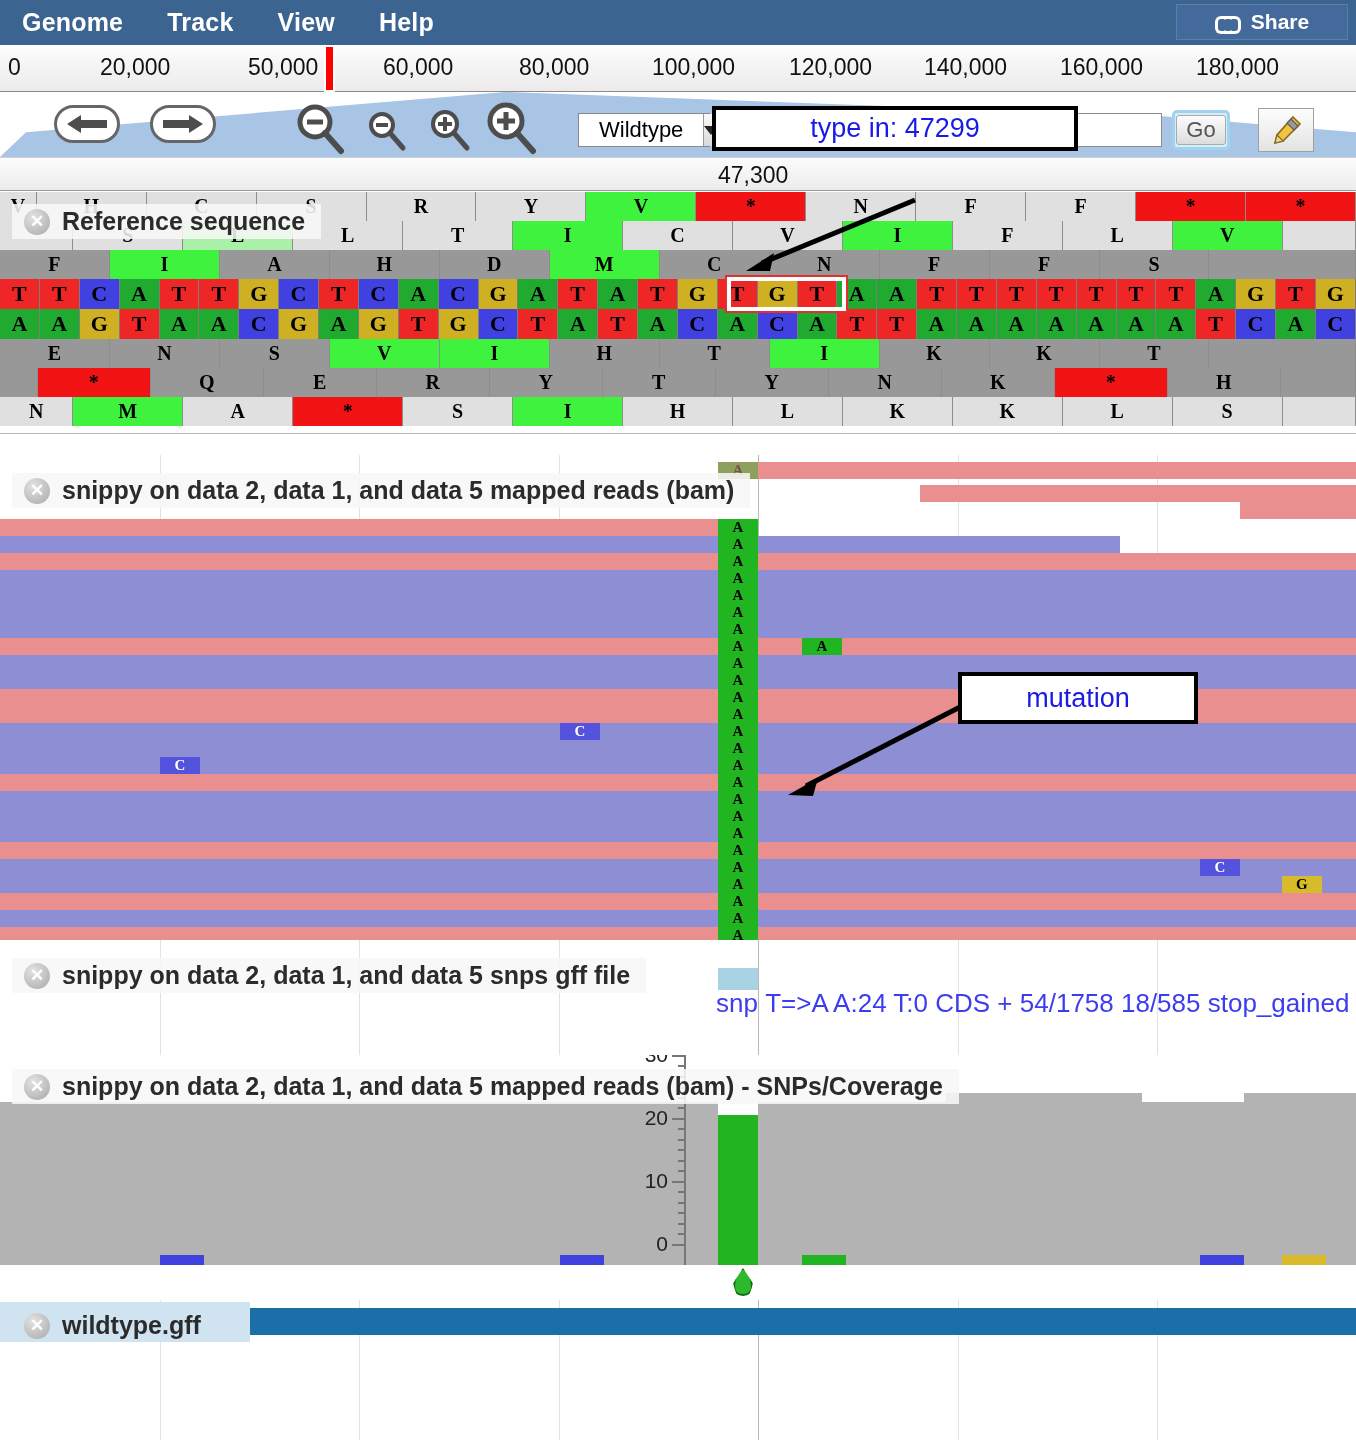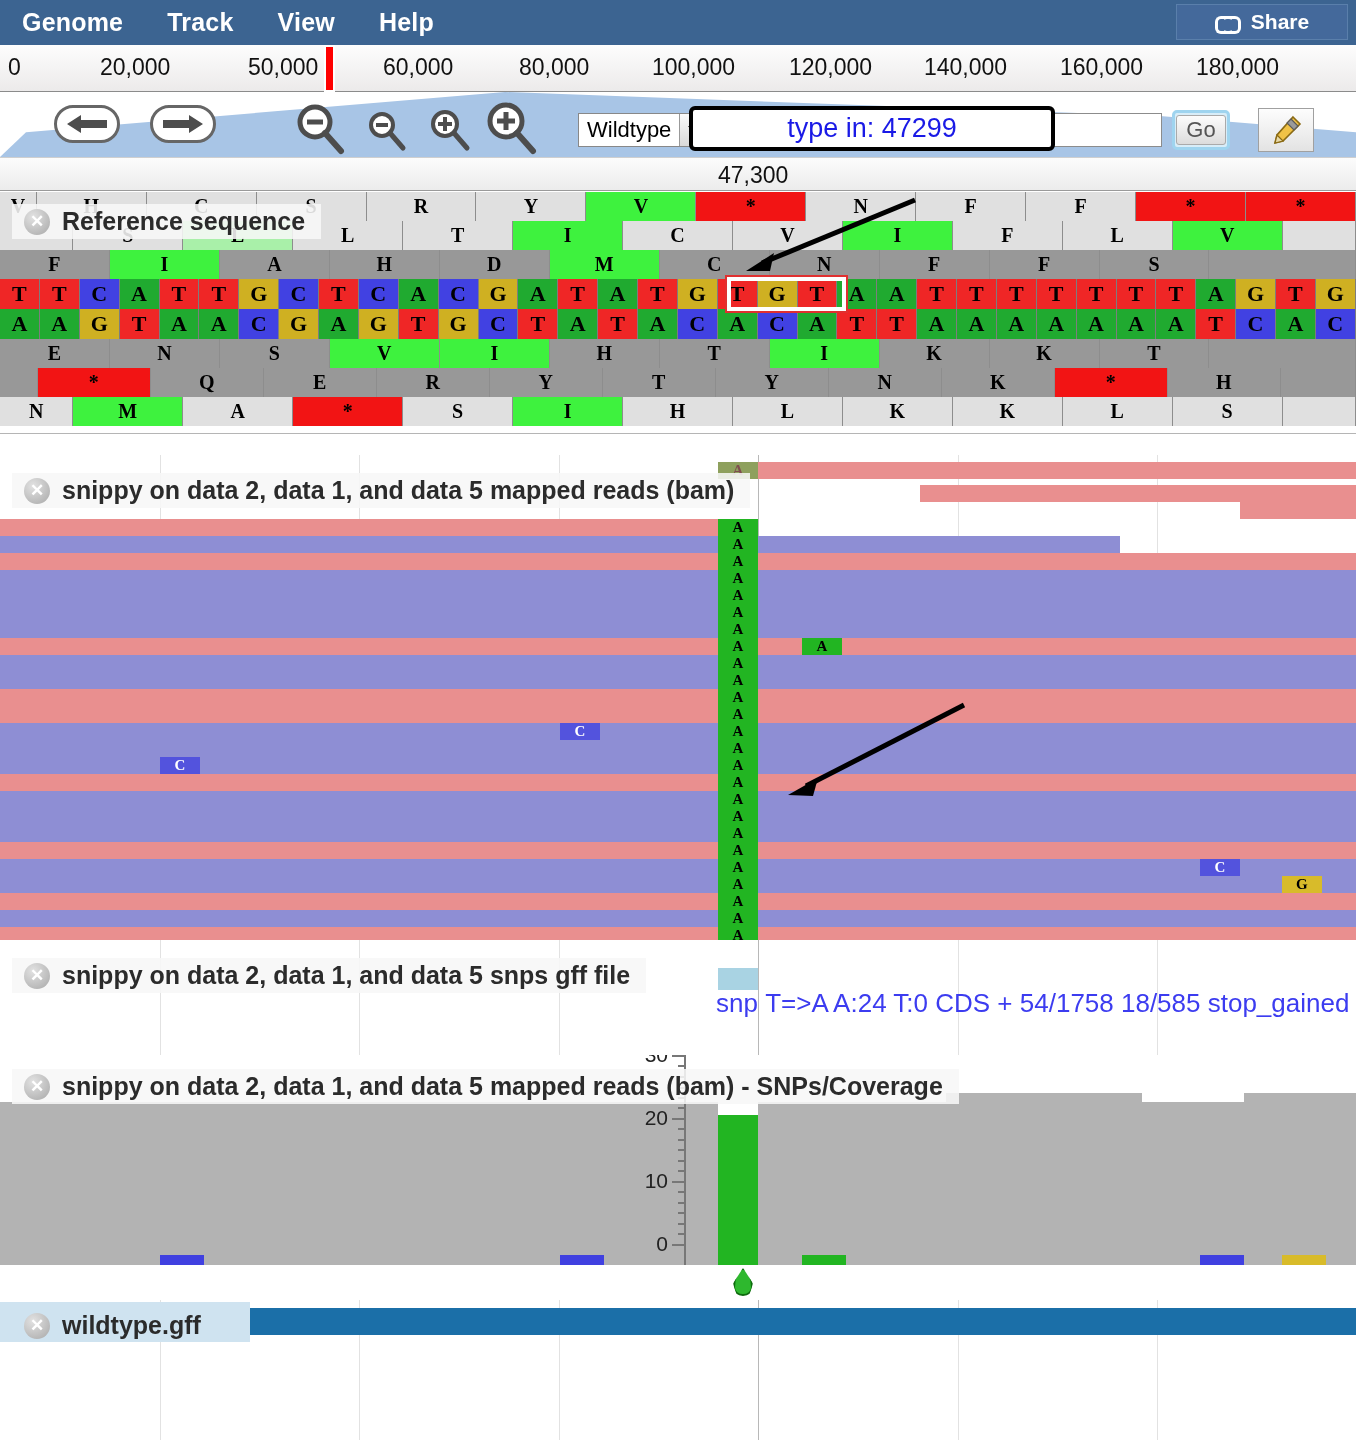--- a/index.html
+++ b/index.html
@@ -72,21 +72,21 @@
   .mag {
     display: flex; align-items: center; justify-content: center;
   }
   .mag svg { display: block; }
   .refseq-select {
     position: absolute; left: 578px; top: 113px;
     width: 132px; height: 34px; background: #fff;
     border: 1px solid #888; display: flex; align-items: stretch;
     font-size: 22px; color: #000;
   }
-  .refseq-select .lbl { flex: 1; padding: 1px 8px; display: flex; align-items: center; text-align: center; }
+  .refseq-select .lbl { flex: 1; padding: 1px 20px; display: flex; align-items: center; text-align: center; }
   .refseq-select .arr {
     width: 33px; background: linear-gradient(#fafafa,#d9d9d9);
     border-left: 1px solid #999; display: flex; align-items: center; justify-content: center;
   }
   .loc-input {
     position: absolute; left: 718px; top: 113px; width: 444px; height: 34px;
     background: #ffffff; border: 1px solid #8c8c8c;
   }
   .go-btn {
     position: absolute; left: 1172px; top: 110px; width: 58px; height: 40px;
@@ -311,21 +311,21 @@
   </div>
 
   <div class="pencil-btn">
     <svg width="34" height="32" viewBox="0 0 34 32">
       <path d="M24 3 L31 10 L14 27 L6 29 L8 21 Z" fill="#f0c246" stroke="#8a6a14" stroke-width="1.6"></path>
       <path d="M6 29 L8 21 L14 27 Z" fill="#e8d9a8" stroke="#8a6a14" stroke-width="1.2"></path>
       <path d="M22 5 L29 12 L25 16 L18 9 Z" fill="#9a9a9a" stroke="#5a5a5a" stroke-width="1.2"></path>
     </svg>
   </div>
 
-  <div class="callout" style="left:689px; top:106px; width:366px; height:45px;border-radius:6px;">
+  <div class="callout" style="left:712px; top:106px; width:366px; height:45px;">
     <span>type in: 47299</span>
   </div>
 
   <div class="posruler">
     <div class="lab">47,300</div>
   </div>
 
   <div class="seqtrack">
     <div class="aa-row" id="fwd1" style="top:0px">
         <div class="aa-cell" style="width: 39.8824px; background: rgb(224, 224, 224);">V</div>
@@ -568,20 +568,23 @@
         <div class="snpmark b" style="left: 160px; width: 39.8824px; top: 302px;">C</div>
         <div class="snpmark b" style="left: 1200px; width: 39.8824px; top: 404px;">C</div>
         <div class="snpmark y" style="left: 1282px; width: 39.8824px; top: 421px;">G</div>
       </div>
     <div class="trk-label" style="left:12px; top:18px;">
       <span class="close-ico">✕</span>
       <span>snippy on data 2, data 1, and data 5 mapped reads (bam)</span>
     </div>
   </div>
 
+  <div class="callout" style="left:958px; top:672px; width:240px; height:52px;">
+    <span>mutation</span>
+  </div>
   <svg style="position:absolute; left:780px; top:700px; width:190px; height:100px; z-index:39;" viewBox="0 0 190 100">
     <line x1="184" y1="5" x2="26" y2="86" stroke="#000" stroke-width="5"></line>
     <path d="M8 95 L38 78 L33 96 Z" fill="#000"></path>
   </svg>
 
   <div class="gfftrack">
     <div class="vgrid" style="left:160px"></div>
     <div class="vgrid" style="left:359px"></div>
     <div class="vgrid" style="left:559px"></div>
     <div class="vgrid" style="left:758px; background:#b8b8b8;"></div>

